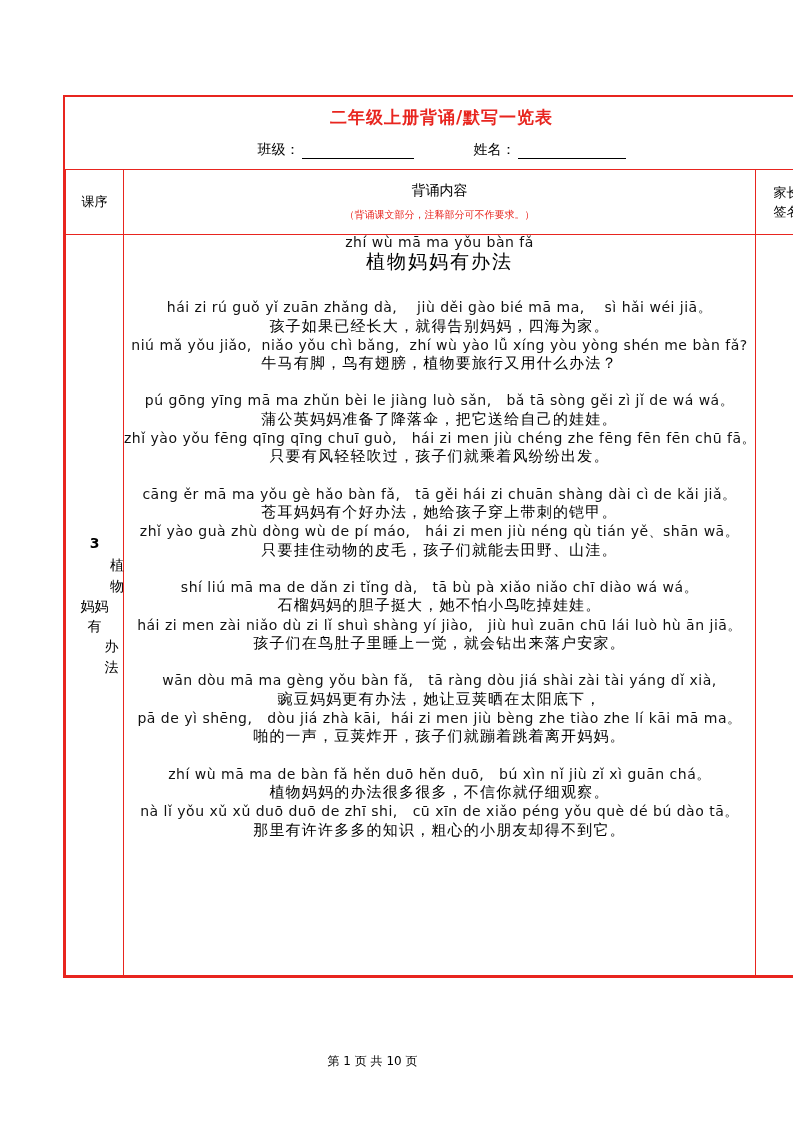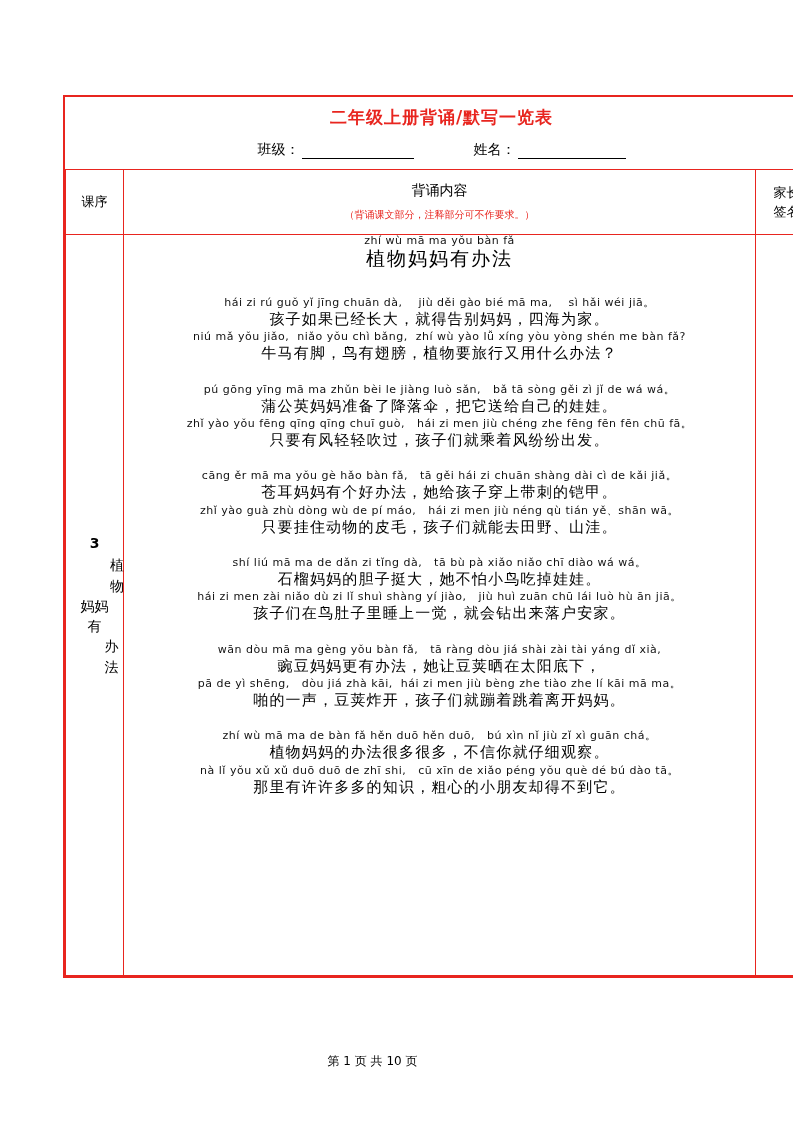--- a/index.html
+++ b/index.html
@@ -106,21 +106,21 @@
     padding: 36px 10px 30px 10px;
     height: 740px;
   }
   .sign-cell { background: #fff; }
 
   .poem-title-wrap {
     text-align: center;
     margin-bottom: 26px;
   }
   .py-row {
-    font-size: 11px;
+    font-size: 14px;
     font-family: "DejaVu Sans", sans-serif;
     letter-spacing: 0.5px;
     color: #111;
     line-height: 1.1;
     white-space: pre;
   }
   .poem-title {
     font-size: 19px;
     font-weight: normal;
     font-family: "DejaVu Sans", sans-serif;
@@ -205,21 +205,21 @@
 
           <td class="content-cell">
 
             <div class="poem-title-wrap">
               <div class="py-row">zhí wù mā ma yǒu bàn fǎ</div>
               <div class="poem-title">植物妈妈有办法</div>
             </div>
 
             <div class="stanza">
               <div class="line-block">
-                <div class="py-row">hái zi rú guǒ yǐ jīng chuān dà,    jiù děi gào bié mā ma,    sì hǎi wéi jiā。</div>
+                <div class="py-row">hái zi rú guǒ yǐ zuān zhǎng dà,    jiù děi gào bié mā ma,    sì hǎi wéi jiā。</div>
                 <div class="hanzi-row">孩子如果已经长大，就得告别妈妈，四海为家。</div>
               </div>
               <div class="line-block">
                 <div class="py-row">niú mǎ yǒu jiǎo,  niǎo yǒu chì bǎng,  zhí wù yào lǚ xíng yòu yòng shén me bàn fǎ?</div>
                 <div class="hanzi-row">牛马有脚，鸟有翅膀，植物要旅行又用什么办法？</div>
               </div>
             </div>
 
             <div class="stanza">
               <div class="line-block">

